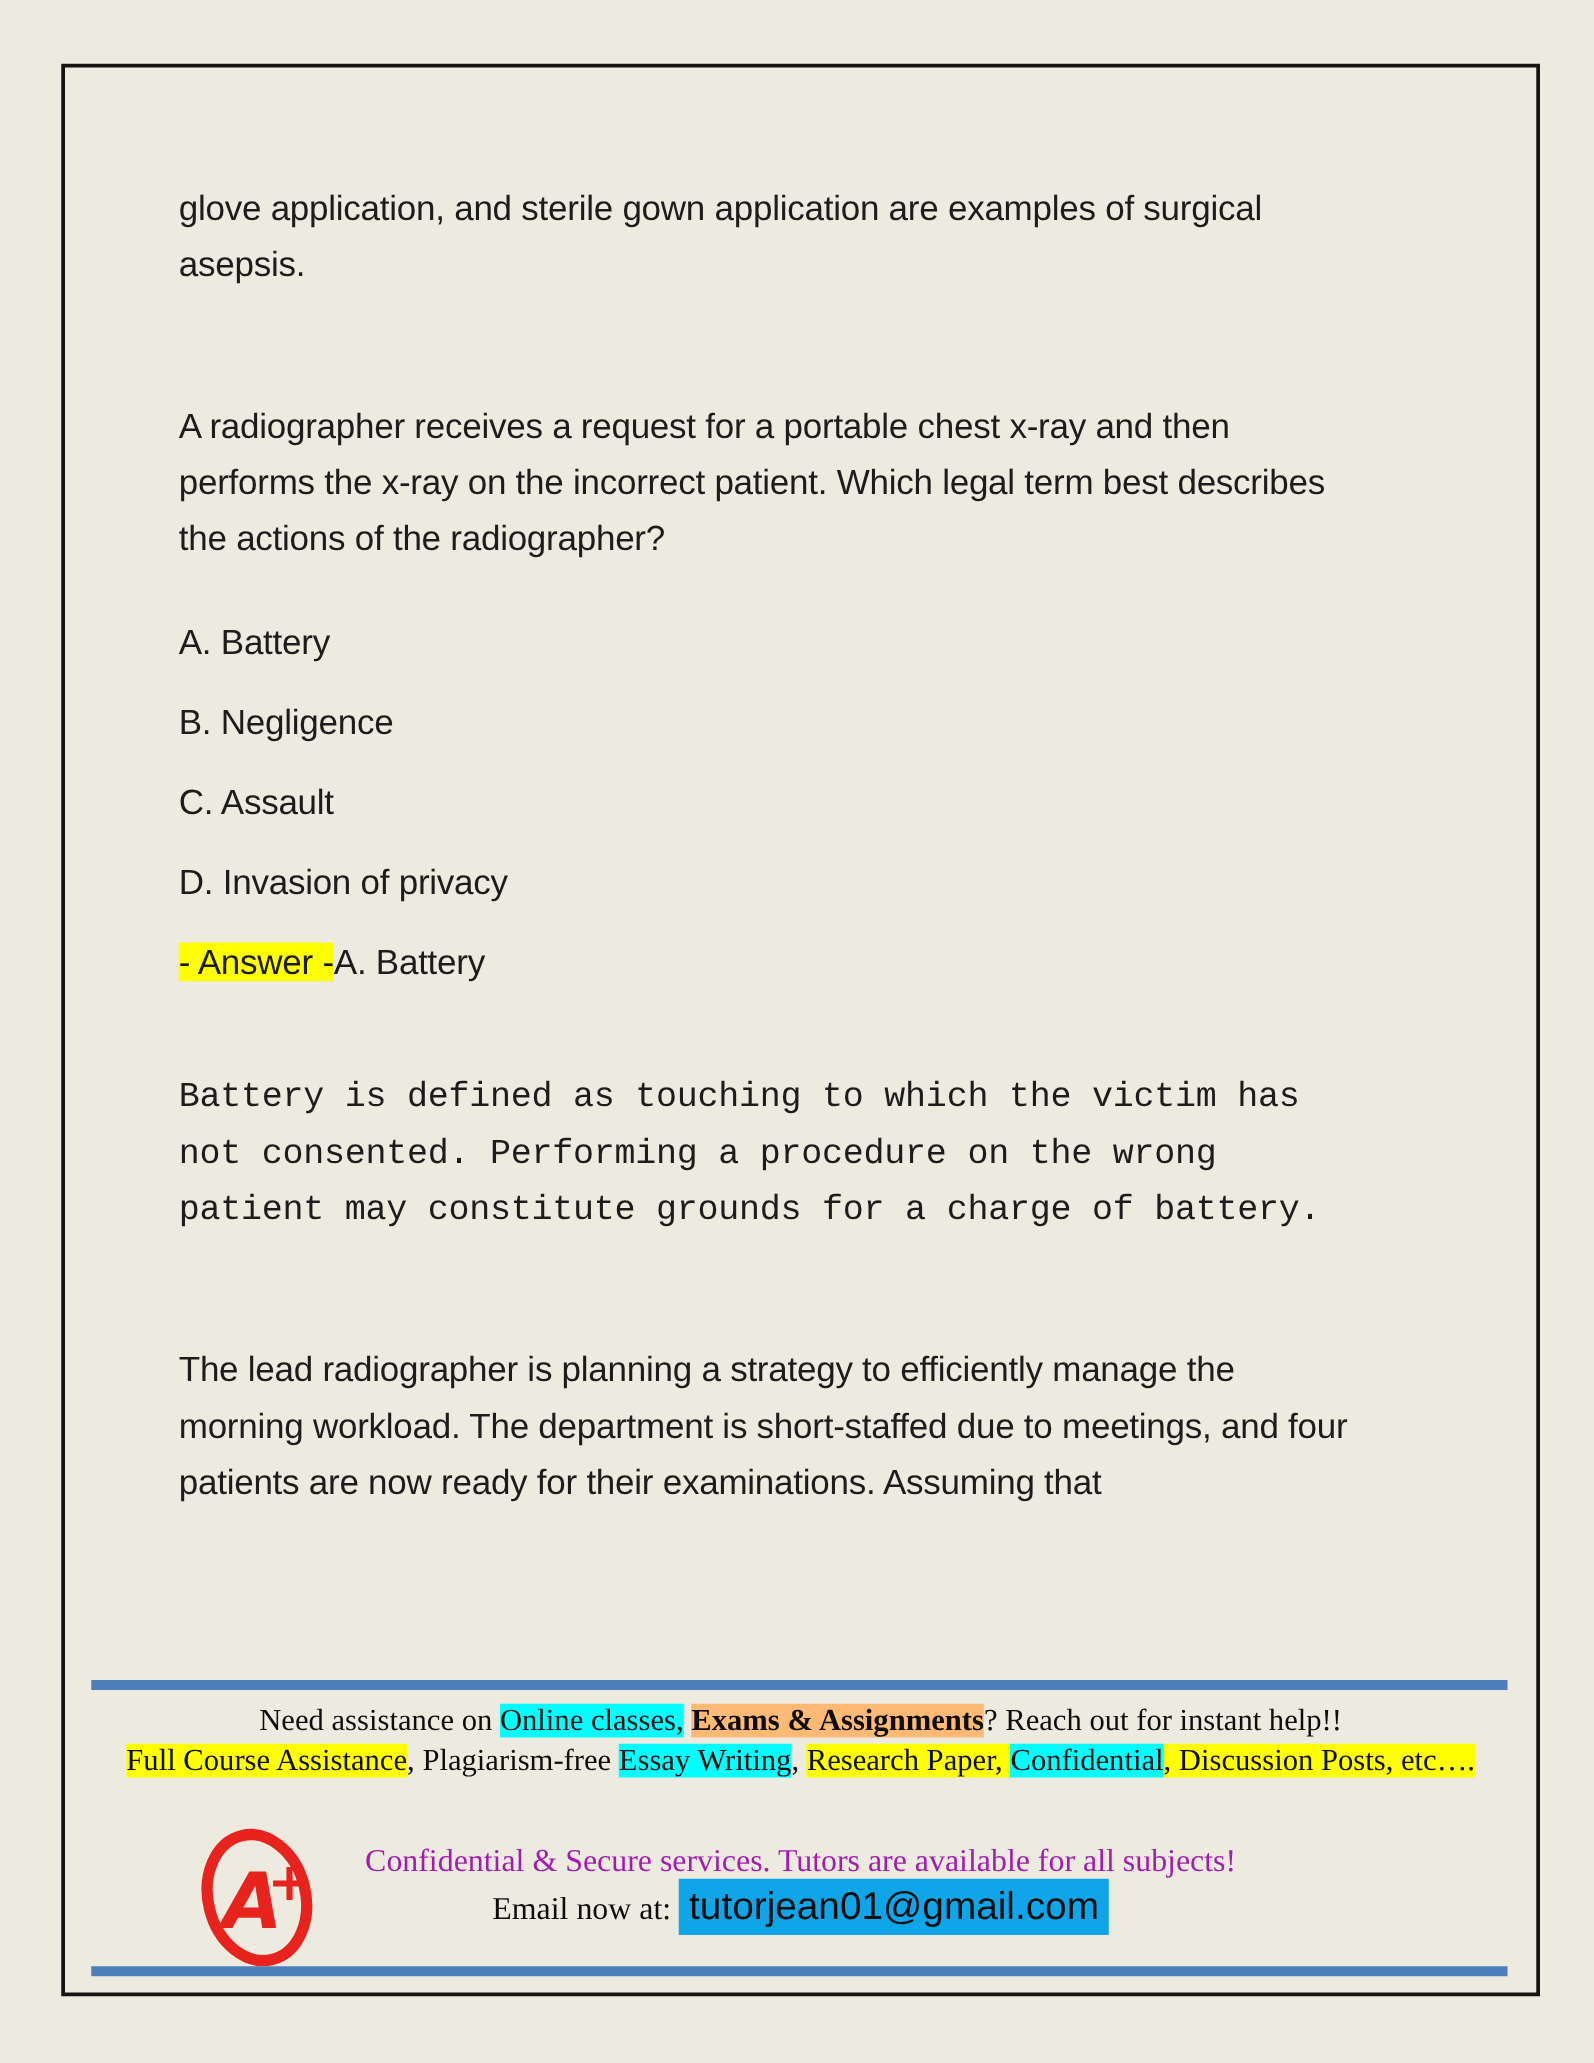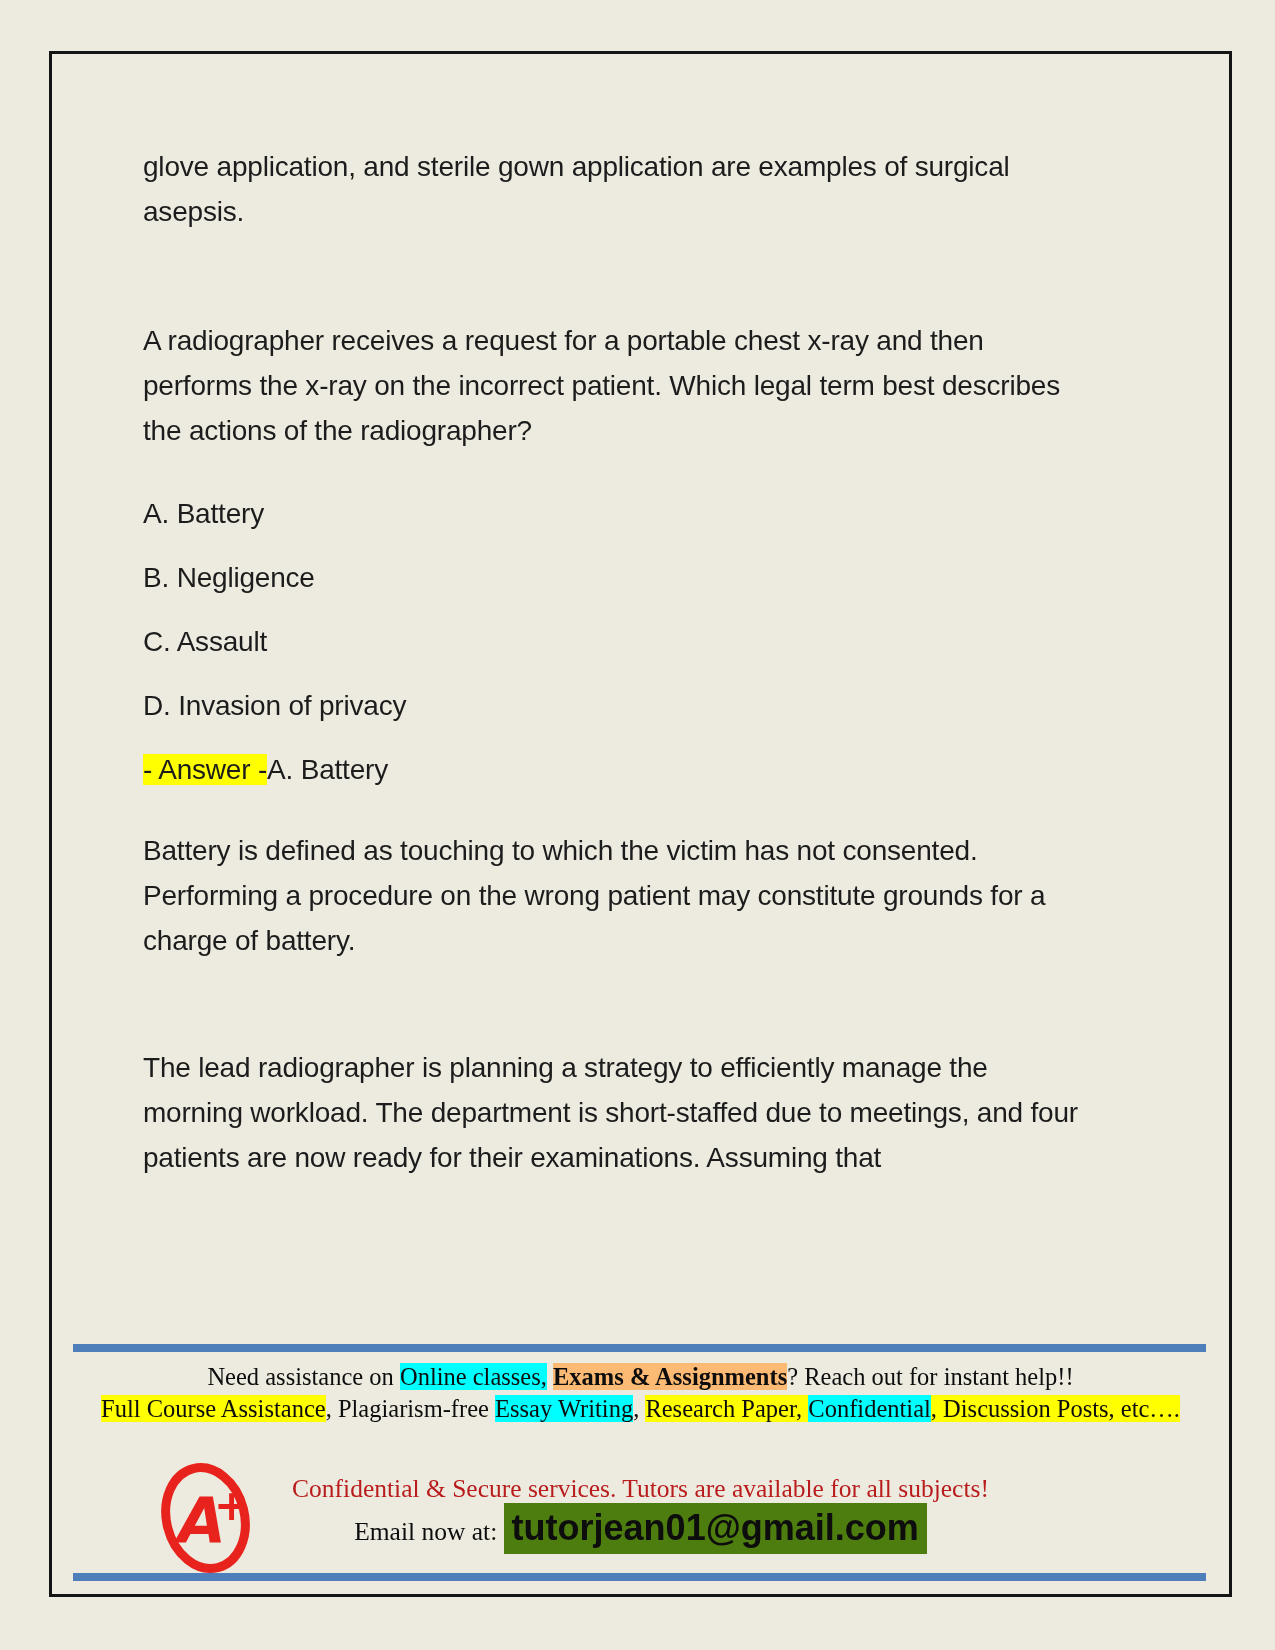--- a/index.html
+++ b/index.html
@@ -28,21 +28,21 @@
   .content p {
     font-size: 28px;
     line-height: 45px;
     letter-spacing: -0.2px;
     white-space: pre-wrap;
   }
   .para-intro     { margin-top: 90px; }
   .para-question1 { margin-top: 84px; }
   .options-block  { margin-top: 38px; }
   .options-block p, .answer-line { margin: 0 0 19px 0; }
-  .para-explanation { margin-top: 36px; }
+  .para-explanation { margin-top: 64px; font-family: Liberation Mono, monospace; }
   .para-question2   { margin-top: 82px; }
 
   .hl-yellow { background: #ffff00; }
   .hl-cyan   { background: #00ffff; }
   .hl-green  { background: #fdba74; font-weight: bold; }
 
   .divider {
     position: absolute;
     left: 21px;
     width: 1133px;
@@ -70,35 +70,35 @@
     left: 104px; top: 1400px;
     width: 100px; height: 132px;
   }
 
   .confidential-line {
     position: absolute;
     top: 1420px; left: 0; width: 100%;
     text-align: center;
     font-family: "Liberation Serif", serif;
     font-size: 25.5px;
-    color: #b91c1c;
+    color: #a21caf;
   }
   .email-line {
     position: absolute;
     top: 1453px; left: 0; width: 100%;
     text-align: center;
     font-family: "Liberation Serif", serif;
     font-size: 25.5px;
     color: #0d0d0d;
   }
   .email-value {
     font-family: "Liberation Sans", sans-serif;
-    font-weight: bold;
-    font-size: 36px;
-    background: #4d7c0f;
+    font-weight: normal;
+    font-size: 31px;
+    background: #0ea5e9;
     padding: 4px 8px 6px 8px;
   }
 </style>
 </head>
 <body>
 
 <div class="canvas">
   <div class="page">
 
     <div class="content">

